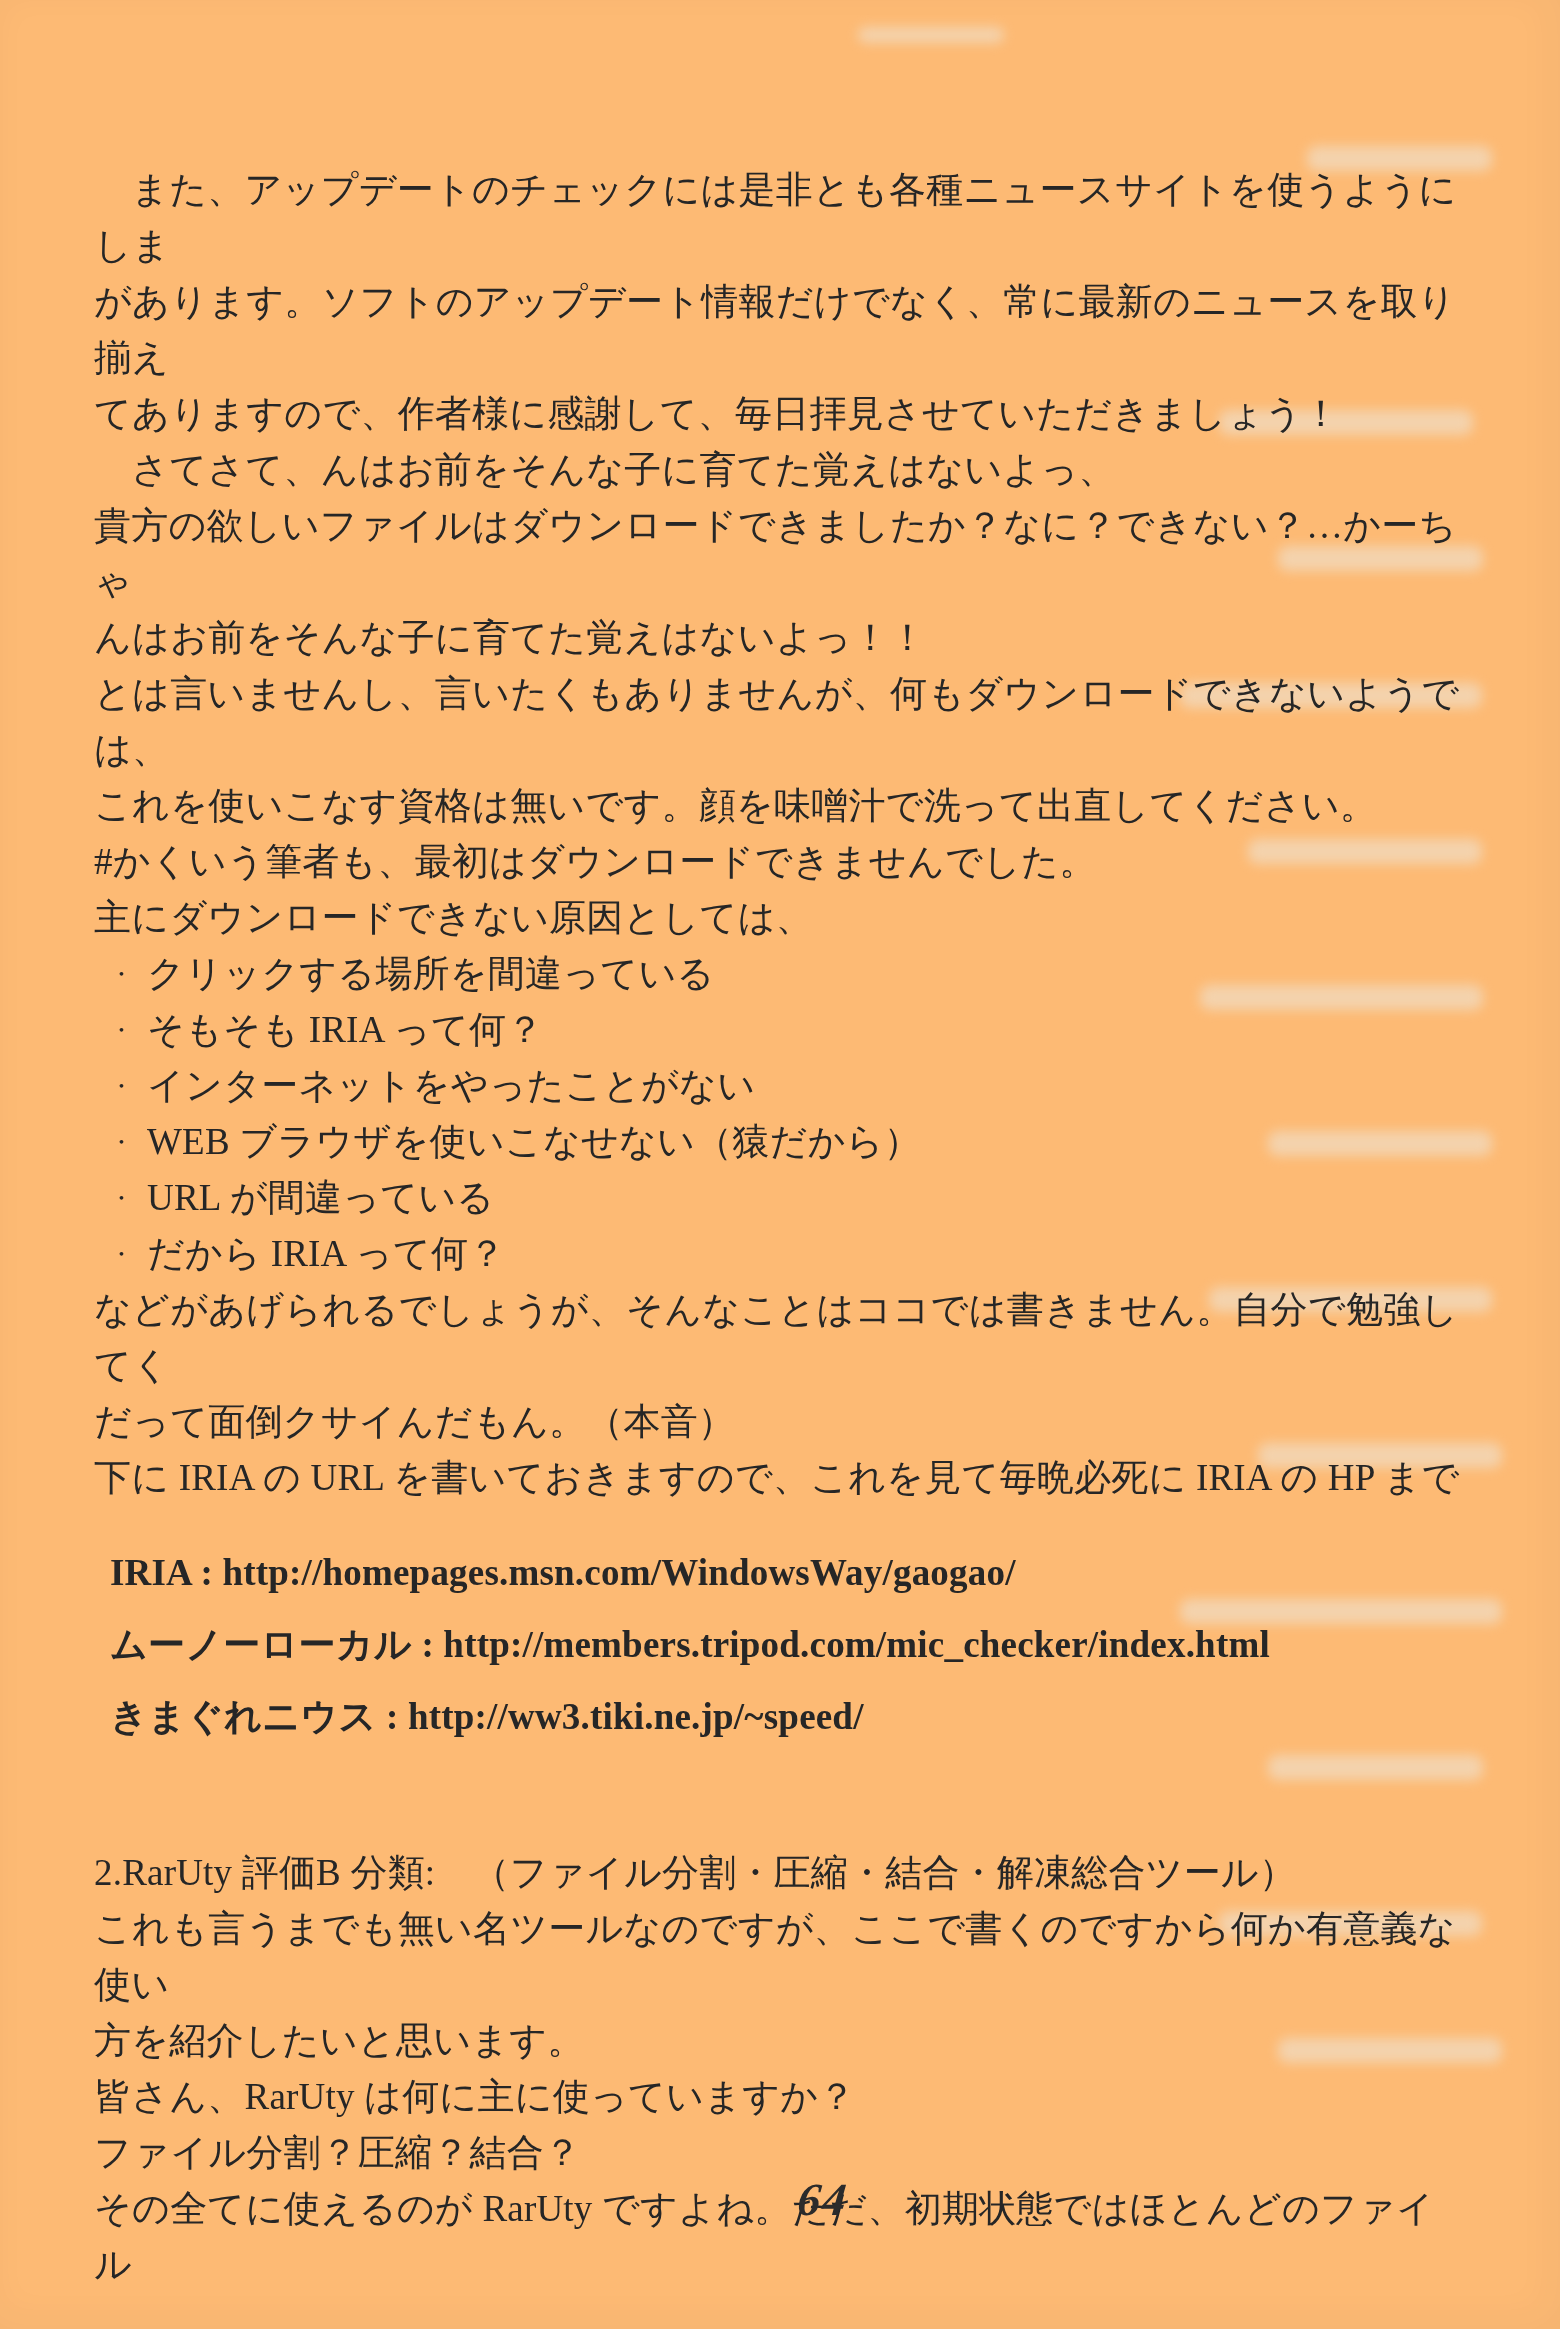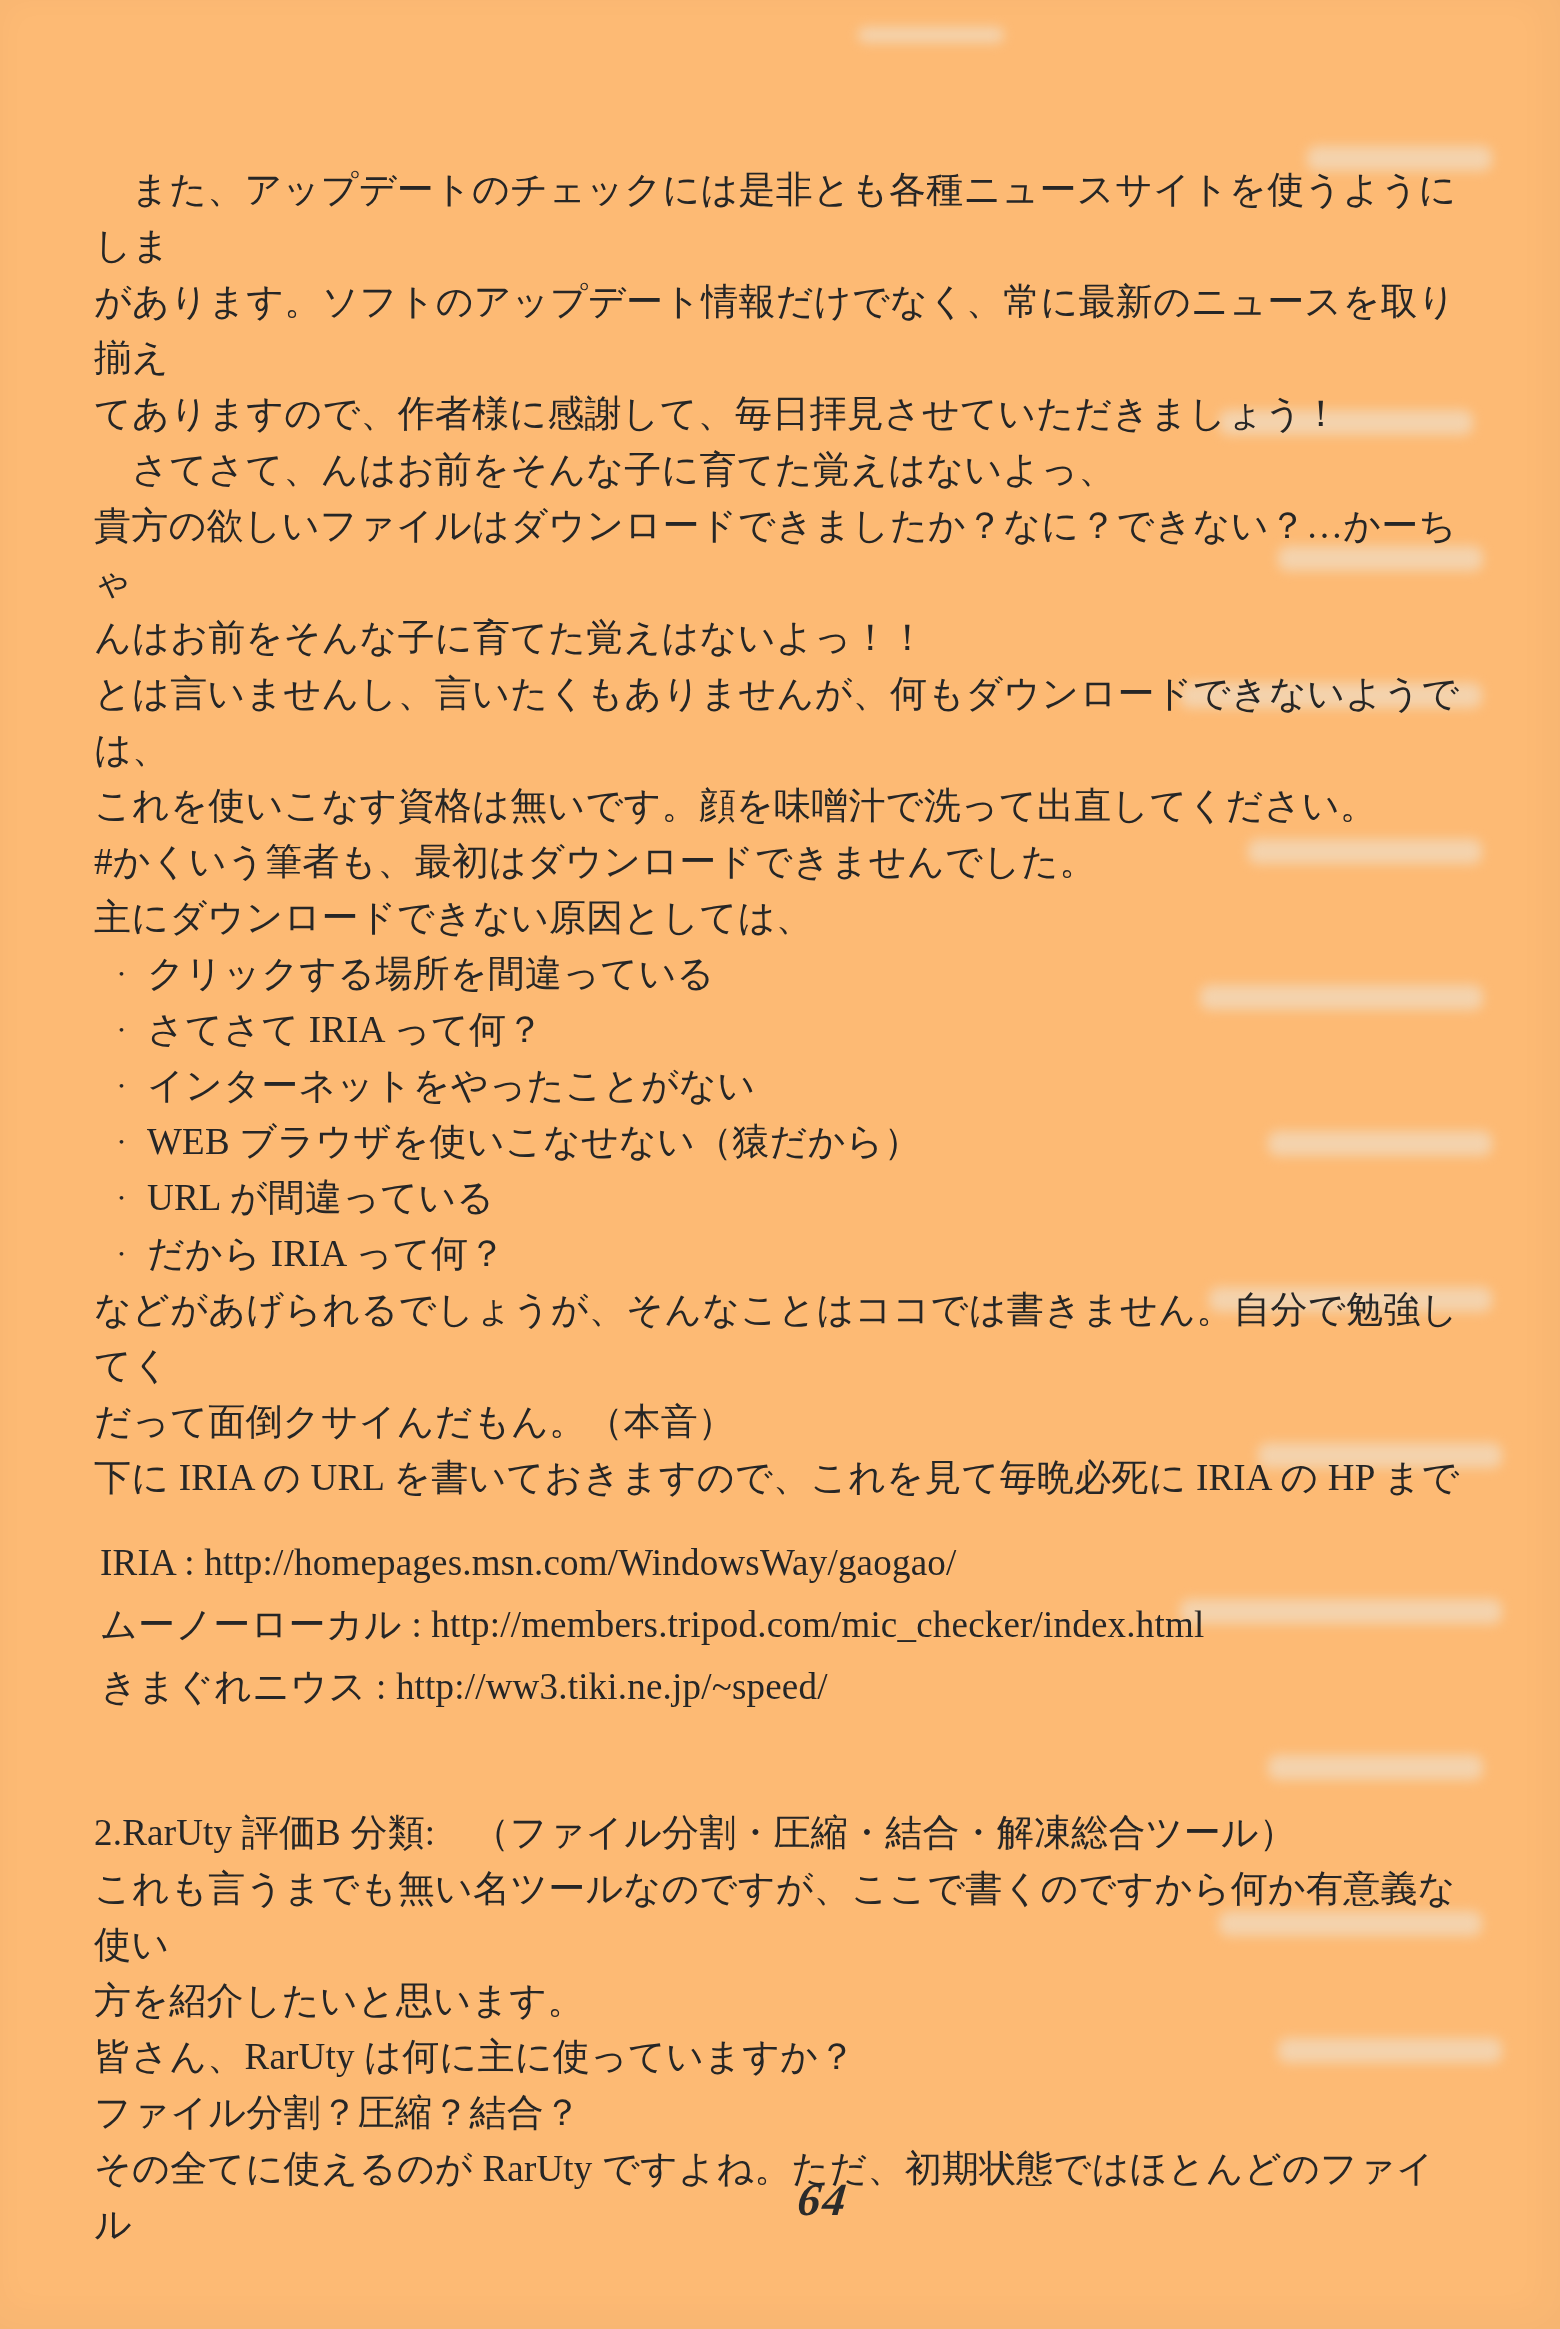--- a/index.html
+++ b/index.html
@@ -48,21 +48,21 @@
   .bullet-marker {
     flex: 0 0 53px;
     padding-left: 15.6px;
     box-sizing: border-box;
     font-size: 23.4px;
     line-height: 56px;
   }
   .bullet-text { flex: 1 1 auto; }
   .sp-links-before { height: 23.4px; }
   .sp-section-before { height: 84px; }
-  .link-line { margin: 6px; }
+  .link-line { margin: 16px; font-weight: bold; }
   .page-number {
     position: absolute;
     left: 798px;
     top: 2173px;
     font-size: 46px;
     font-weight: 700;
     font-style: italic;
     transform: skewX(-6deg);
     color: #2b2b2b;
     letter-spacing: 2px;
@@ -104,21 +104,21 @@
     <p class="line">これを使いこなす資格は無いです。顔を味噌汁で洗って出直してください。</p>
     <p class="line">#かくいう筆者も、最初はダウンロードできませんでした。</p>
     <p class="line">主にダウンロードできない原因としては、</p>
 
     <div class="bullet-row">
         <span class="bullet-marker">・</span>
         <span class="bullet-text">クリックする場所を間違っている</span>
       </div>
     <div class="bullet-row">
         <span class="bullet-marker">・</span>
-        <span class="bullet-text">さてさて IRIA って何？</span>
+        <span class="bullet-text">そもそも IRIA って何？</span>
       </div>
     <div class="bullet-row">
         <span class="bullet-marker">・</span>
         <span class="bullet-text">インターネットをやったことがない</span>
       </div>
     <div class="bullet-row">
         <span class="bullet-marker">・</span>
         <span class="bullet-text">WEB ブラウザを使いこなせない（猿だから）</span>
       </div>
     <div class="bullet-row">

